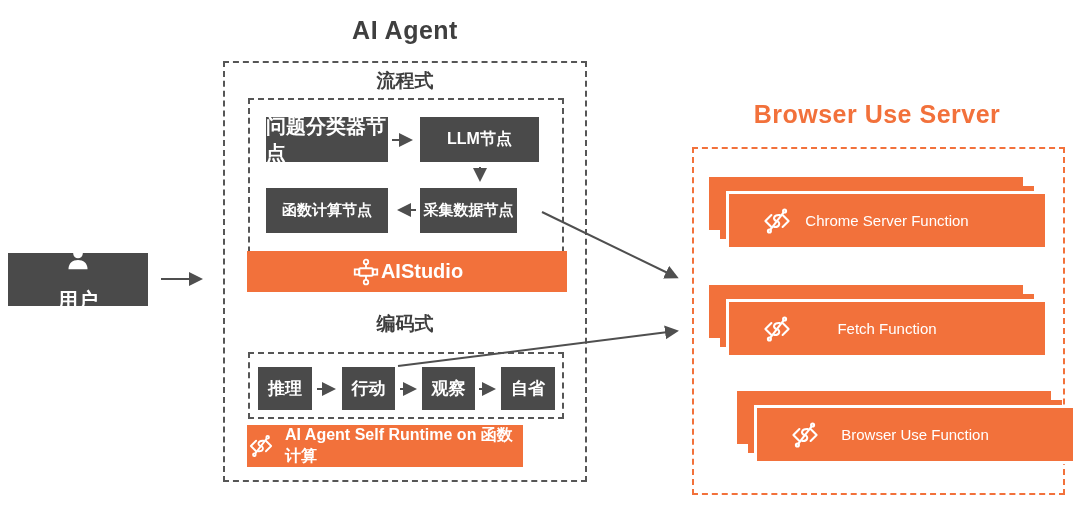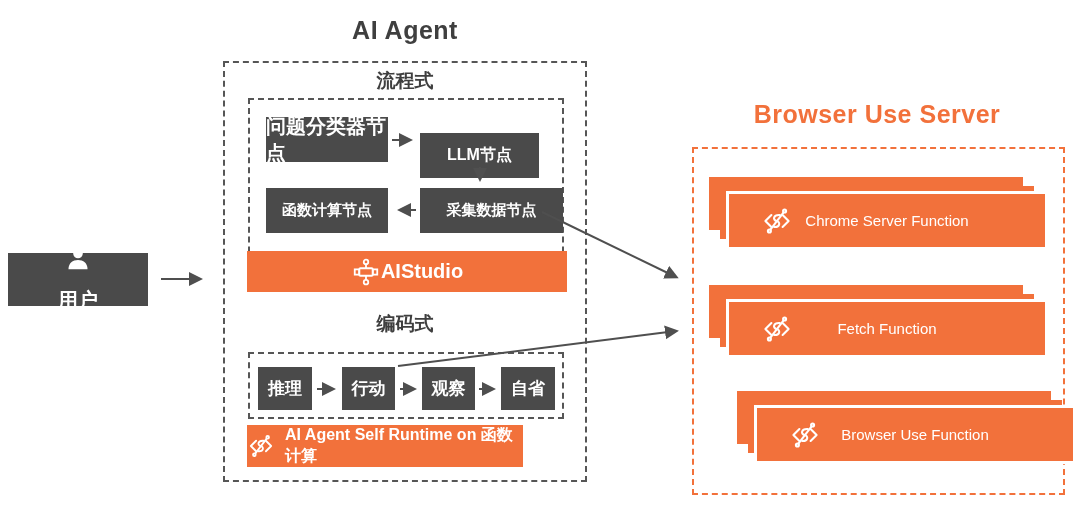--- a/index.html
+++ b/index.html
@@ -18,23 +18,23 @@
   .dashed { position:absolute; border:2px dashed #565656; z-index:1; }
   .agent-outer { left:223px; top:61px; width:364px; height:421px; }
   .inner-flow  { left:248px; top:98px;  width:316px; height:194px; }
   .inner-code  { left:248px; top:352px; width:316px; height:67px; }
   .browser-box { left:692px; top:147px; width:373px; height:348px; border-color:#F2713B; }
 
   
   .node { position:absolute; background:#4a4a4a; color:#fff; font-weight:bold;
           display:flex; align-items:center; justify-content:center; z-index:2; }
   .n-classifier { left:266px; top:117px; width:122px; height:45px; font-size:20px; }
-  .n-llm        { left:420px; top:133px; width:119px; height:45px; font-size:16px; }
+  .n-llm        { left:420px; top:117px; width:119px; height:45px; font-size:16px; }
   .n-fc         { left:266px; top:188px; width:122px; height:45px; font-size:15px; }
-  .n-collect    { left:420px; top:188px; width:143px; height:45px; font-size:15px; }
+  .n-collect    { left:420px; top:188px; width:97px; height:45px; font-size:15px; }
   .n-reason  { left:258px; top:367px; width:54px; height:43px; font-size:17px; }
   .n-act     { left:342px; top:367px; width:53px; height:43px; font-size:17px; }
   .n-observe { left:422px; top:367px; width:53px; height:43px; font-size:17px; }
   .n-reflect { left:501px; top:367px; width:54px; height:43px; font-size:17px; }
 
   
   .user-box { position:absolute; left:8px; top:253px; width:140px; height:53px; background:#4a4a4a;
               color:#fff; display:flex; align-items:center; justify-content:center; gap:14px;
               font-size:20px; font-weight:bold; z-index:2;flex-direction:column; }
 

